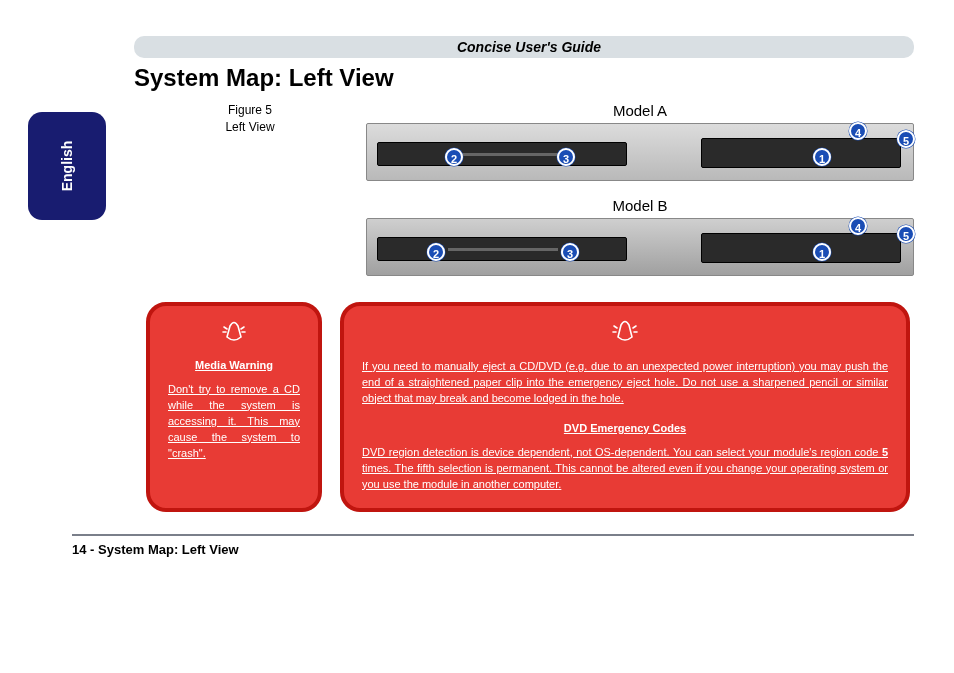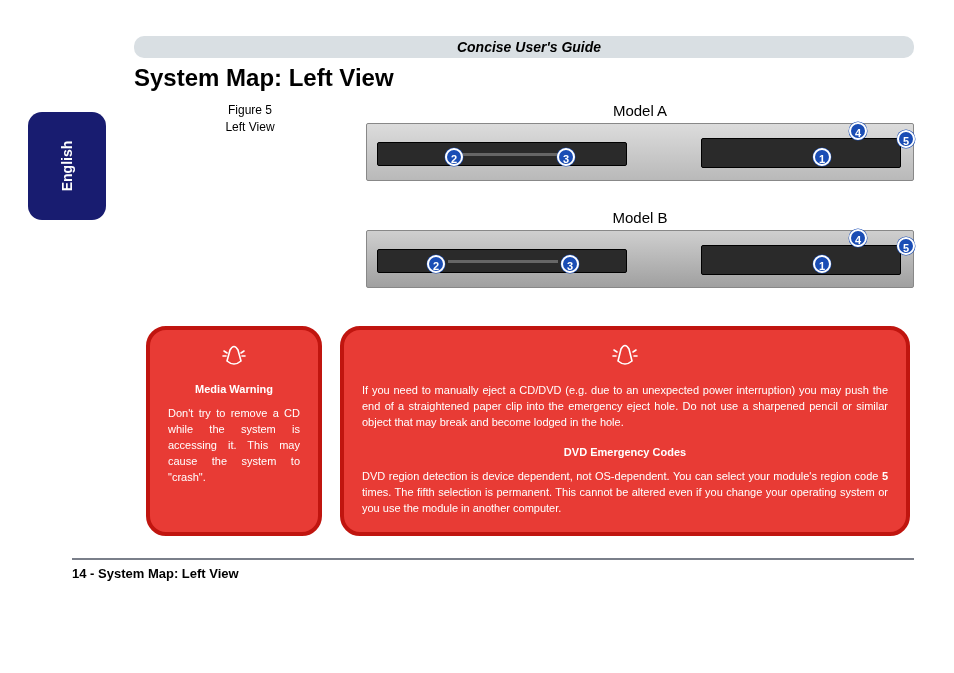--- a/index.html
+++ b/index.html
@@ -67,21 +67,21 @@
     font-weight: normal;
     font-size: 12px;
     margin-bottom: 10px;
   }
   .legend-list { margin: 0 0 0 10px; padding: 0 0 0 14px; }
   .legend-list li { margin-bottom: 4px; }
 
   .diagrams-col { flex: 1; }
   .device-block {
     position: relative;
-    margin-bottom: 28px;
+    margin-bottom: 16px;
   }
   .model-label {
     text-align: center;
     font-size: 15px;
     margin-bottom: 4px;
   }
   .device-box {
     position: relative;
     height: 58px;
     background: linear-gradient(#dcdcdc, #b9b9b9);
@@ -149,20 +149,21 @@
     margin-top: 10px;
   }
   .warn-box {
     background: #e83b35;
     border: 4px solid #c0150f;
     border-radius: 20px;
     color: #fff;
     font-size: 11px;
     padding: 14px 18px 16px;
     line-height: 1.45;
+    text-decoration: underline;
   }
   .warn-small {
     width: 176px;
     margin-left: 110px;
     text-align: justify;
   }
   .warn-large {
     flex: 1;
     margin-right: 4px;
     text-align: justify;

